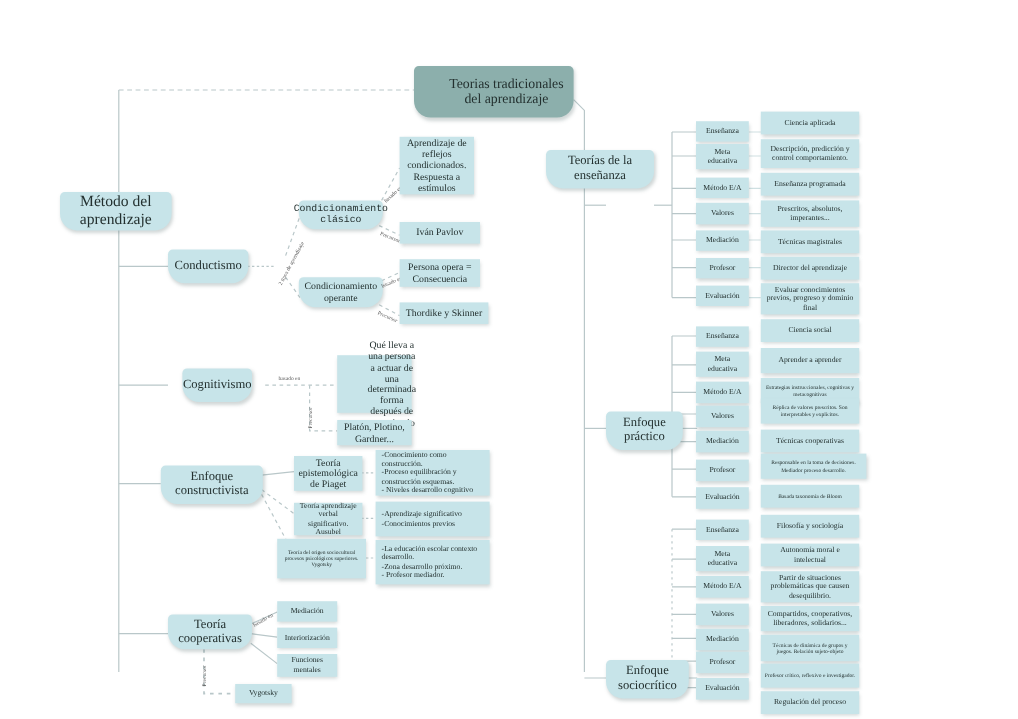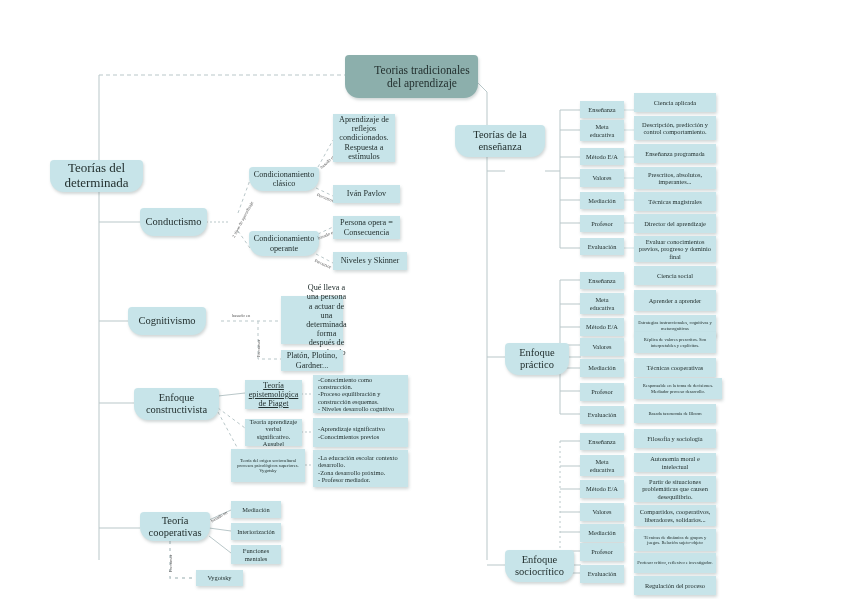--- a/index.html
+++ b/index.html
@@ -84,69 +84,69 @@
 
       <path d="M624 110 L634 110 M624 130 L634 130 M624 157 L634 157 M624 178 L634 178 M624 200 L634 200 M624 223 L634 223 M624 248 L634 248" stroke="#cfe0e2"></path>
     </g>
   </svg>
 
   <div class="node main round t-title" style="left:345px;top:55px;width:133px;height:43px;">
     <span>Teorias tradicionales del aprendizaje</span>
   </div>
 
   <div class="node round t-big" style="left:50px;top:160px;width:93px;height:32px;">
-    <span>Teorías del determinada</span>
+    <span>Método del aprendizaje</span>
   </div>
 
   <div class="node round t-med" style="left:140px;top:208px;width:67px;height:28px;">
     <span>Conductismo</span>
   </div>
   <div class="edgelabel rot" style="left:231px;top:236px;transform:rotate(-62deg);">2 tipos de aprendizaje</div>
 
-  <div class="node round t-sm" style="left:249px;top:167px;width:70px;height:24px;">
+  <div class="node round t-sm" style="left:249px;top:167px;width:70px;height:24px;font-family:Liberation Mono, monospace;">
     <span>Condicionamiento clásico</span>
   </div>
   <div class="edgelabel rot" style="left:319px;top:166px;transform:rotate(-42deg);">basado en</div>
   <div class="node t-sm" style="left:333px;top:114px;width:62px;height:48px;">
     <span>Aprendizaje de reflejos condicionados. Respuesta a estímulos</span>
   </div>
   <div class="edgelabel rot" style="left:318px;top:192px;transform:rotate(22deg);">Precursor</div>
   <div class="node t-sm" style="left:333px;top:185px;width:67px;height:18px;">
     <span>Iván Pavlov</span>
   </div>
 
   <div class="node round t-sm" style="left:249px;top:231px;width:70px;height:25px;">
     <span>Condicionamiento operante</span>
   </div>
   <div class="edgelabel rot" style="left:317px;top:236px;transform:rotate(-22deg);">basado en</div>
   <div class="node t-sm" style="left:333px;top:216px;width:67px;height:23px;">
     <span>Persona opera = Consecuencia</span>
   </div>
   <div class="edgelabel rot" style="left:316px;top:258px;transform:rotate(24deg);">Precursor</div>
   <div class="node t-sm" style="left:333px;top:252px;width:74px;height:18px;">
-    <span>Niveles y Skinner</span>
-  </div>
-
-  <div class="node round t-med" style="left:128px;top:307px;width:78px;height:28px;">
+    <span>Thordike y Skinner</span>
+  </div>
+
+  <div class="node round t-med" style="left:152px;top:307px;width:58px;height:28px;">
     <span>Cognitivismo</span>
   </div>
   <div class="edgelabel" style="left:232px;top:313px;">basado en</div>
   <div class="node t-sm" style="left:281px;top:296px;width:62px;height:48px;padding-left:32px;">
     <span>Qué lleva a una persona a actuar de una determinada forma después de un estímulo</span>
   </div>
   <div class="edgelabel rot" style="left:256px;top:357px;transform:rotate(-90deg);">Precursor</div>
   <div class="node t-sm" style="left:281px;top:350px;width:62px;height:21px;">
     <span>Platón, Plotino, Gardner...</span>
   </div>
 
   <div class="node round t-med" style="left:134px;top:388px;width:85px;height:32px;">
     <span>Enfoque constructivista</span>
   </div>
 
-  <div class="node t-sm" style="left:245px;top:380px;width:57px;height:29px;text-decoration:underline;">
+  <div class="node t-sm" style="left:245px;top:380px;width:57px;height:29px;">
     <span>Teoría epistemológica de Piaget</span>
   </div>
   <div class="node t-xs t-left" style="left:313px;top:375px;width:95px;height:38px;white-space:pre-line;">
     <span>-Conocimiento como construcción.
 -Proceso equilibración y construcción esquemas.
 - Niveles desarrollo cognitivo</span>
   </div>
 
   <div class="node t-xs" style="left:245px;top:419px;width:57px;height:27px;">
     <span>Teoría aprendizaje verbal significativo. Ausubel</span>

